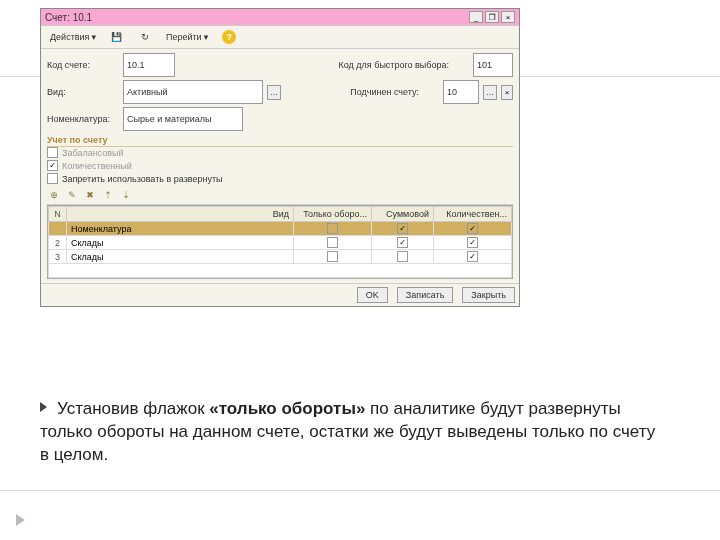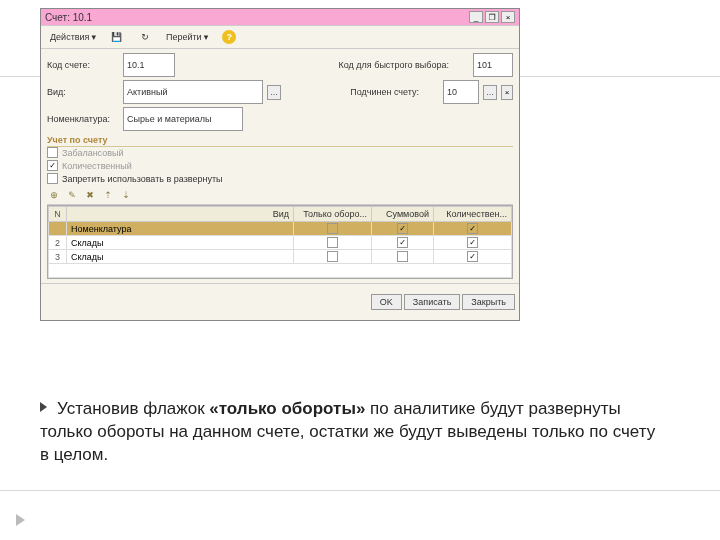--- a/index.html
+++ b/index.html
@@ -34,21 +34,21 @@
 .subbar{display:flex;gap:4px;padding:2px 0;border-bottom:1px solid #ccc}
 .sicon{width:14px;height:14px;display:flex;align-items:center;justify-content:center;cursor:pointer;color:#8a7a3f}
 .grid{border:1px solid #aaa;background:#fff;font-size:9px}
 .grid table{width:100%;border-collapse:collapse}
 .grid th{background:#efecd9;border:1px solid #ccc;padding:2px 4px;text-align:right;font-weight:normal;font-size:9px;color:#333}
 .grid td{border:1px solid #ddd;padding:1px 4px;height:14px}
 .grid .n{width:18px;text-align:center;color:#555}
 .grid .chk{width:11px;height:11px;border:1px solid #999;margin:auto;display:flex;align-items:center;justify-content:center;font-size:8px}
 .grid .sel td{background:#d0b060}
 .gridempty{height:60px}
-.footer{display:flex;justify-content:flex-end;gap:2px;padding:10px 4px;border-top:1px solid #ccc;background:#f5f3ea}
+.footer{display:flex;justify-content:flex-end;gap:9px;padding:3px 4px;border-top:1px solid #ccc;background:#f5f3ea}
 .fbtn{padding:2px 8px;font-size:9px;border:1px solid #999;background:#eee;cursor:pointer;color:#333}
 .caption{position:absolute;left:40px;top:398px;width:620px;font-size:17px;line-height:1.35;color:#222}
 .caption .bullet{display:inline-block;width:0;height:0;border-top:5px solid transparent;border-bottom:5px solid transparent;border-left:7px solid #444;margin-right:10px;vertical-align:2px}
 .deco{position:absolute;left:16px;bottom:14px;width:0;height:0;border-top:6px solid transparent;border-bottom:6px solid transparent;border-left:9px solid #bbb}
 hr.hline{position:absolute;left:0;width:720px;border:none;border-top:1px solid #d8d8d8}
 </style>
 </head>
 <body>
 
 <hr class="hline" style="top:76px">

